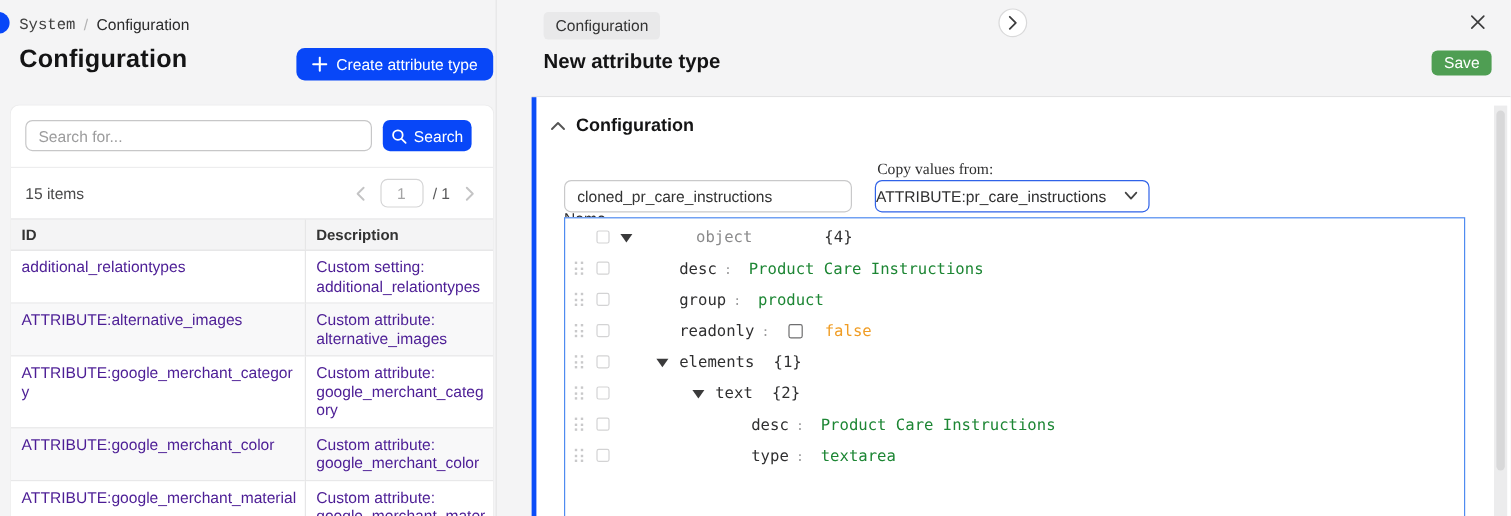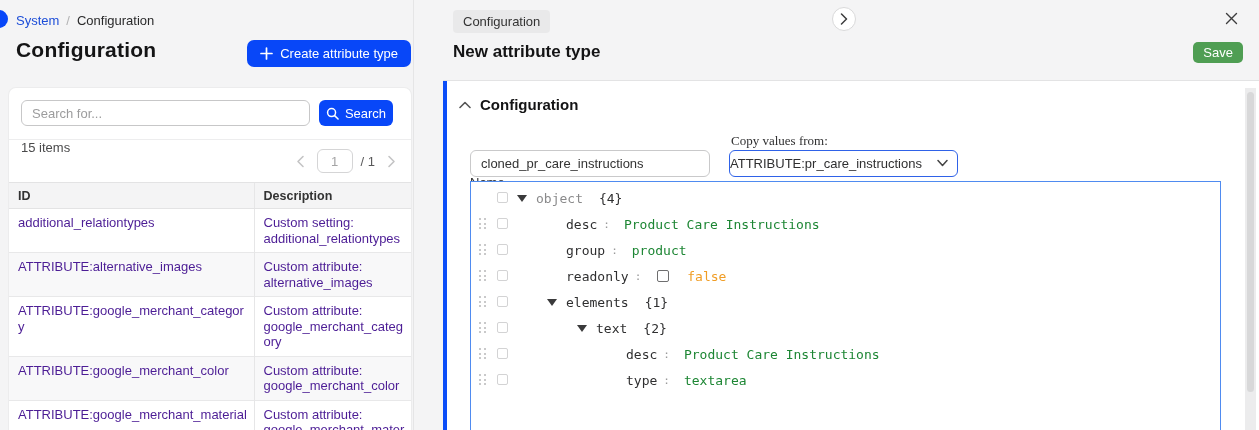--- a/index.html
+++ b/index.html
@@ -3,32 +3,32 @@
 <meta charset="utf-8">
 <style>
   * { box-sizing: border-box; margin: 0; padding: 0; }
   html,body { background:#fff; }
   body { font-family: "Liberation Sans", sans-serif; }
   .screen { position:relative; width:1259px; height:430px; overflow:hidden; background:#f4f4f5; color:#2b2b2b; }
 
   
   .left-panel { position:absolute; left:0; top:0; width:414px; height:430px; background:#f4f4f5; border-right:1px solid #e5e5e6; }
   .breadcrumb { position:absolute; left:16px; top:13px; display:flex; align-items:center; font-size:13px; }
-  .crumb-root { color:#1d4ed8; }
+  .crumb-root { color:#404040;font-family:Liberation Mono, monospace; }
   .crumb-sep { color:#b2b2b3; margin:0 7px; }
   .crumb-current { color:#2a2a2b; }
   .app-logo { position:absolute; left:-10px; top:10px; width:18px; height:18px; border-radius:50%; background:#0847f8; }
   .left-title { position:absolute; left:16px; top:38px; font-size:21px; font-weight:700; color:#141415; letter-spacing:.2px; }
   .create-btn { position:absolute; right:2px; top:40px; height:27px; display:flex; align-items:center; gap:7px; padding:0 13px; background:#0847f8; border:none; border-radius:7px; color:#fff; font-size:13px; font-family:inherit; cursor:pointer; }
   .left-card { position:absolute; left:8px; top:87px; width:404px; height:343px; background:#fff; border:1px solid #ececed; border-bottom:none; border-radius:8px 8px 0 0; overflow:hidden; }
   .search-row { position:absolute; left:0; top:0; width:100%; height:52px; border-bottom:1px solid #ededee;text-decoration:underline; }
   .search-input { position:absolute; left:12px; top:12px; width:289px; height:26px; border:1px solid #c7c7c8; border-radius:6px; padding:0 10px; font-size:13px; font-family:inherit; color:#333; outline:none; }
   .search-input::placeholder { color:#9c9c9d; }
   .search-btn { position:absolute; left:310px; top:12px; width:74px; height:26px; display:flex; align-items:center; justify-content:center; gap:6px; background:#0847f8; border:none; border-radius:6px; color:#fff; font-size:13px; font-family:inherit; cursor:pointer; }
-  .meta-row { position:absolute; left:0; top:52px; width:100%; height:42px; display:flex; padding:0 12px; }
+  .meta-row { position:absolute; left:0; top:52px; width:100%; height:42px; display:flex; align-items:center; padding:0 12px; }
   .items-count { font-size:13px; color:#4a4a4b; }
   .pager { margin-left:auto; display:flex; align-items:center; gap:8px; }
   .pg-chev { width:16px; height:16px; display:flex; align-items:center; justify-content:center; cursor:pointer; }
   .page-box { width:36px; height:24px; border:1px solid #d5d5d6; border-radius:6px; display:flex; align-items:center; justify-content:center; font-size:13px; color:#a4a4a5; }
   .page-total { font-size:13px; color:#59595a; }
   .id-table { position:absolute; left:0; top:94px; width:402px; border-collapse:collapse; table-layout:fixed; }
   .id-table col.c1 { width:245px; } .id-table col.c2 { width:157px; }
   .id-table th { background:#f4f4f5; border-top:1px solid #e3e3e4; border-bottom:1px solid #e3e3e4; font-size:12.5px; font-weight:700; color:#333; text-align:left; padding:5px 9px; height:26px; }
   .id-table th + th, .id-table td + td { border-left:1px solid #e6e6e7; }
   .id-table td { font-size:13px; color:#4c1d95; padding:6px 4px 6px 9px; vertical-align:top; line-height:15.5px; word-wrap:break-word; }
@@ -54,21 +54,21 @@
   .copy-select { position:absolute; left:282px; top:69px; width:229px; height:27px; border:1.5px solid #2f62e8; border-radius:6px; padding:0 28px 0 0; display:flex; align-items:center; font-size:13px; color:#2f2f30; background:#fff; cursor:pointer; }
   .copy-select .sel-chev { position:absolute; right:9px; top:8px; }
 
   
   .tree { position:absolute; left:23px; top:100px; width:751px; height:300px; border:1px solid #4f8bf0; background:#fff; padding-top:3px; font-family:"DejaVu Sans Mono", monospace; font-size:13px; }
   .trow { position:relative; height:26px; }
   .handle { position:absolute; left:8px; top:7px; width:9px; height:12px; display:grid; grid-template-columns:2px 2px; grid-auto-rows:2px; gap:2.5px 3px; }
   .handle i { background:#c9c9ca; }
   .cb { position:absolute; left:26px; top:7px; width:11px; height:11px; border:1.5px solid #d3d3d4; border-radius:2px; cursor:pointer; }
   .tcontent { display:flex; align-items:center; height:100%; }
-  .lvl0 { padding-left:46px; } .lvl1 { padding-left:76px; } .lvl2 { padding-left:106px; } .lvl3 { padding-left:136px; }
+  .lvl0 { padding-left:46px;gap:44px; } .lvl1 { padding-left:76px; } .lvl2 { padding-left:106px; } .lvl3 { padding-left:136px; }
   .exp { width:19px; display:flex; align-items:center; cursor:pointer; }
   .tri { width:0; height:0; border-left:5px solid transparent; border-right:5px solid transparent; border-top:7px solid #3a3a3b; }
   .spacer { width:19px; }
   .tkey { color:#2f2f30; }
   .tkey.muted { color:#8a8a8b; }
   .tcolon { color:#9a9a9b; margin-left:6px; font-size:11px; }
   .tcount { color:#2f2f30; margin-left:16px; }
   .tval { margin-left:14px; cursor:text; }
   .tval.string { color:#1d8634; }
   .tval.bool { color:#f09d25; }

